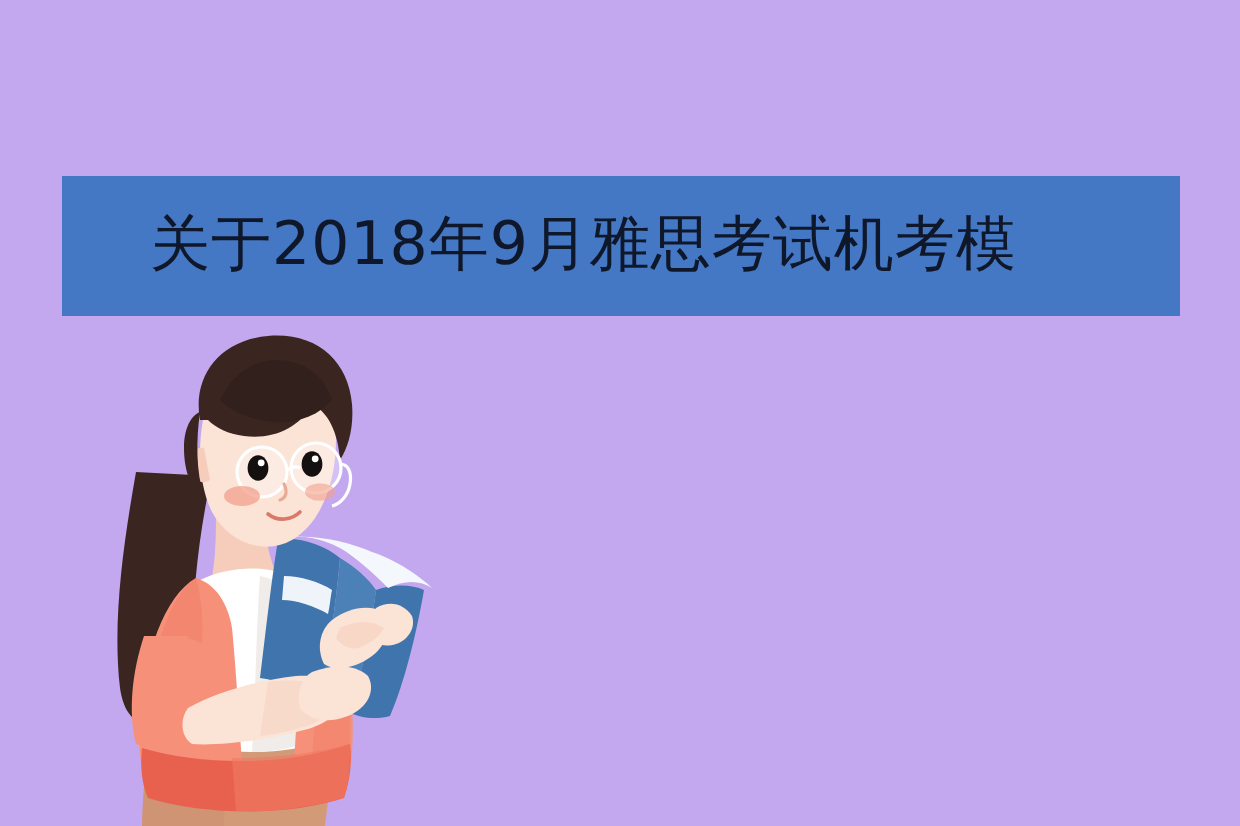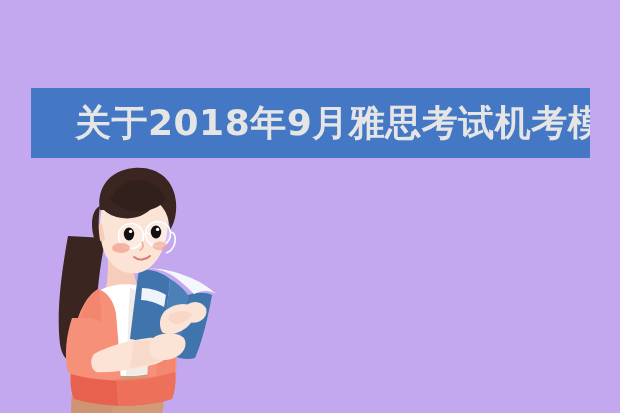--- a/index.html
+++ b/index.html
@@ -29,23 +29,23 @@
     width: 559px;
     height: 70px;
     background: #4477c4;
     box-sizing: border-box;
     display: flex;
     align-items: center;
     overflow: hidden;
   }
   .banner-title {
     padding-left: 44px;
-    color: #e5e5e5;
-    font-size: 36px;
-    font-weight: bold;
+    color: #0f172a;
+    font-size: 30px;
+    font-weight: normal;
     line-height: 1;
     letter-spacing: 0.5px;
     white-space: nowrap;
     font-family: "DejaVu Sans", "Liberation Sans", sans-serif;
   }
   
   .illus {
     position: absolute;
     left: 38px;
     top: 158px;

